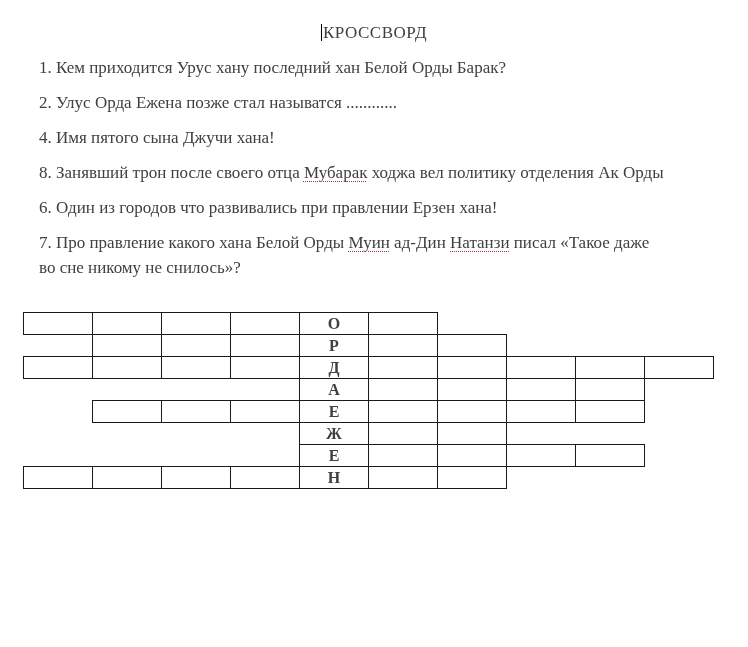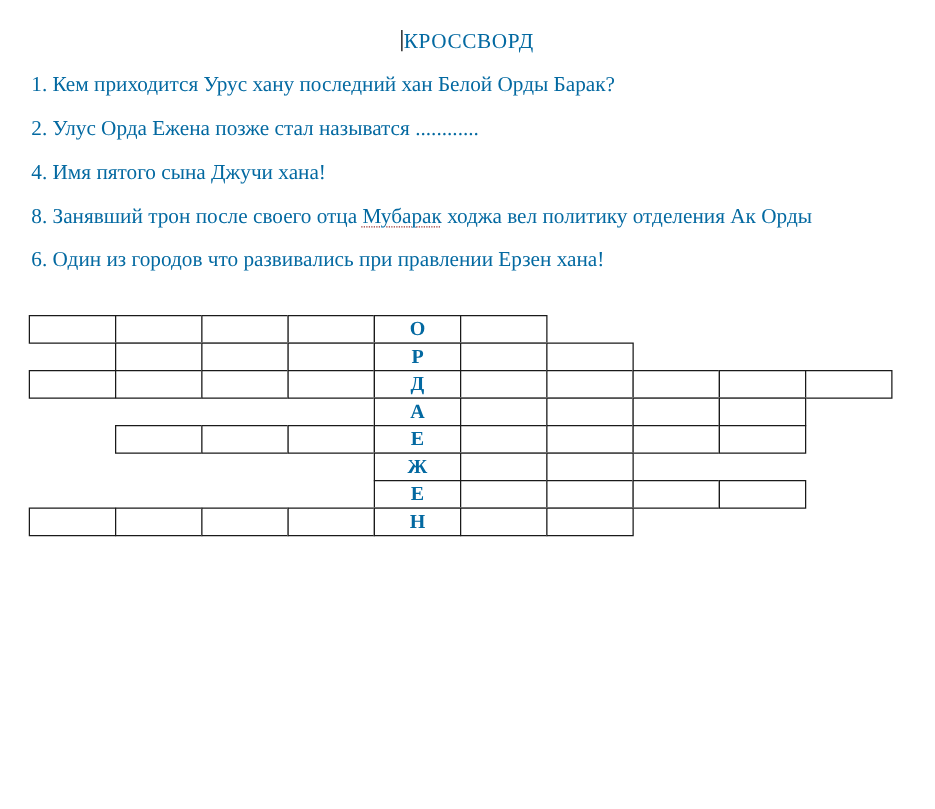--- a/index.html
+++ b/index.html
@@ -4,21 +4,21 @@
 <style>
   html, body { margin: 0; padding: 0; background: #e8e8e8; }
   .page {
     position: relative;
     width: 748px;
     height: 647px;
     background: #ffffff;
     box-sizing: border-box;
     padding: 20px 25px 0 25px;
     font-family: "Liberation Serif", "DejaVu Serif", serif;
-    color: #0369a1;
+    color: #404040;
     overflow: hidden;
   }
   .title-row {
     text-align: center;
     height: 25px;
     line-height: 25px;
     margin-bottom: 10px;
     font-size: 17px;
     letter-spacing: 0.5px;
     white-space: nowrap;
@@ -27,21 +27,21 @@
     display: inline-block;
     width: 1px;
     height: 17px;
     background: #000;
     vertical-align: -3px;
     margin-right: 1px;
   }
   .clue {
     font-size: 17px;
     line-height: 25px;
-    margin: 0 0 10px 0;
+    margin: 0 0 10px 14px;
   }
   .clue-line { display: block; white-space: nowrap; }
   .spellcheck {
     text-decoration: underline;
     text-decoration-style: dotted;
     text-decoration-color: #993333;
     text-decoration-thickness: 1px;
     text-underline-offset: 3px;
   }
   .crossword {
@@ -89,20 +89,24 @@
       <div class="clue">
       </div>
       <div class="clue">
         <div class="clue-line"><span>4. Имя пятого сына Джучи хана!</span></div>
       </div>
       <div class="clue">
         <div class="clue-line"><span>8. Занявший трон после своего отца </span><span class="spellcheck">Мубарак</span><span> ходжа вел политику отделения Ак Орды</span></div>
       </div>
       <div class="clue">
         <div class="clue-line"><span>6. Один из городов что развивались при правлении Ерзен хана!</span></div>
+      </div>
+      <div class="clue">
+        <div class="clue-line"><span>7. Про правление какого хана Белой Орды </span><span class="spellcheck">Муин</span><span> ад-Дин </span><span class="spellcheck">Натанзи</span><span> писал «Такое даже</span></div>
+        <div class="clue-line"><span>во сне никому не снилось»?</span></div>
       </div>
     </div>
 
   <div id="grid" class="crossword">
       <div class="grow" style="top: 0px; left: 0px;">
         <div class="gcell"></div>
         <div class="gcell"></div>
         <div class="gcell"></div>
         <div class="gcell"></div>
         <div class="gcell">

